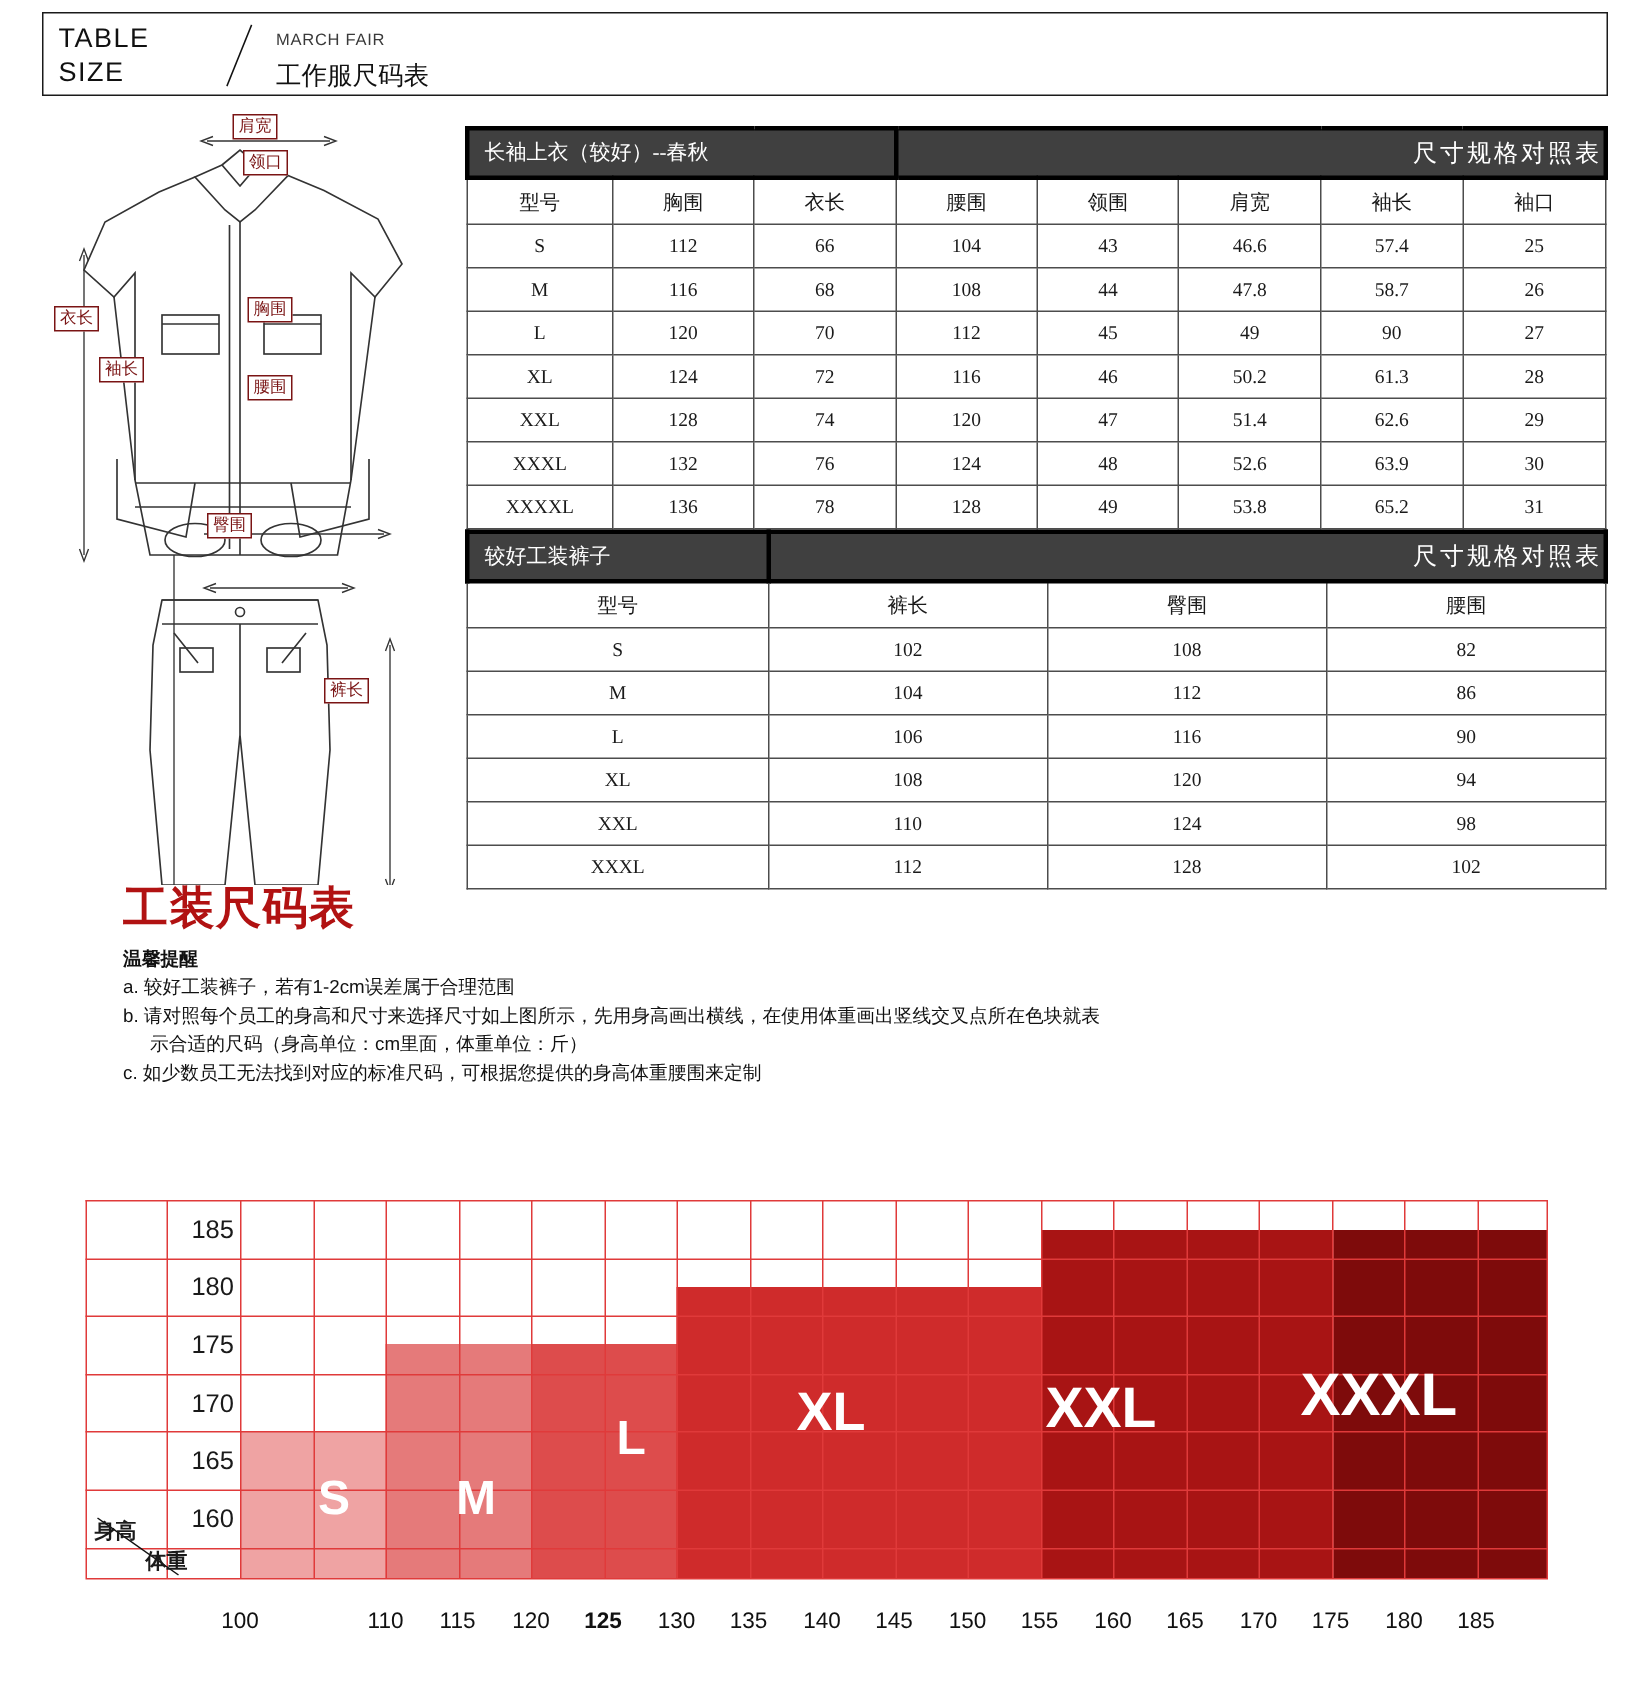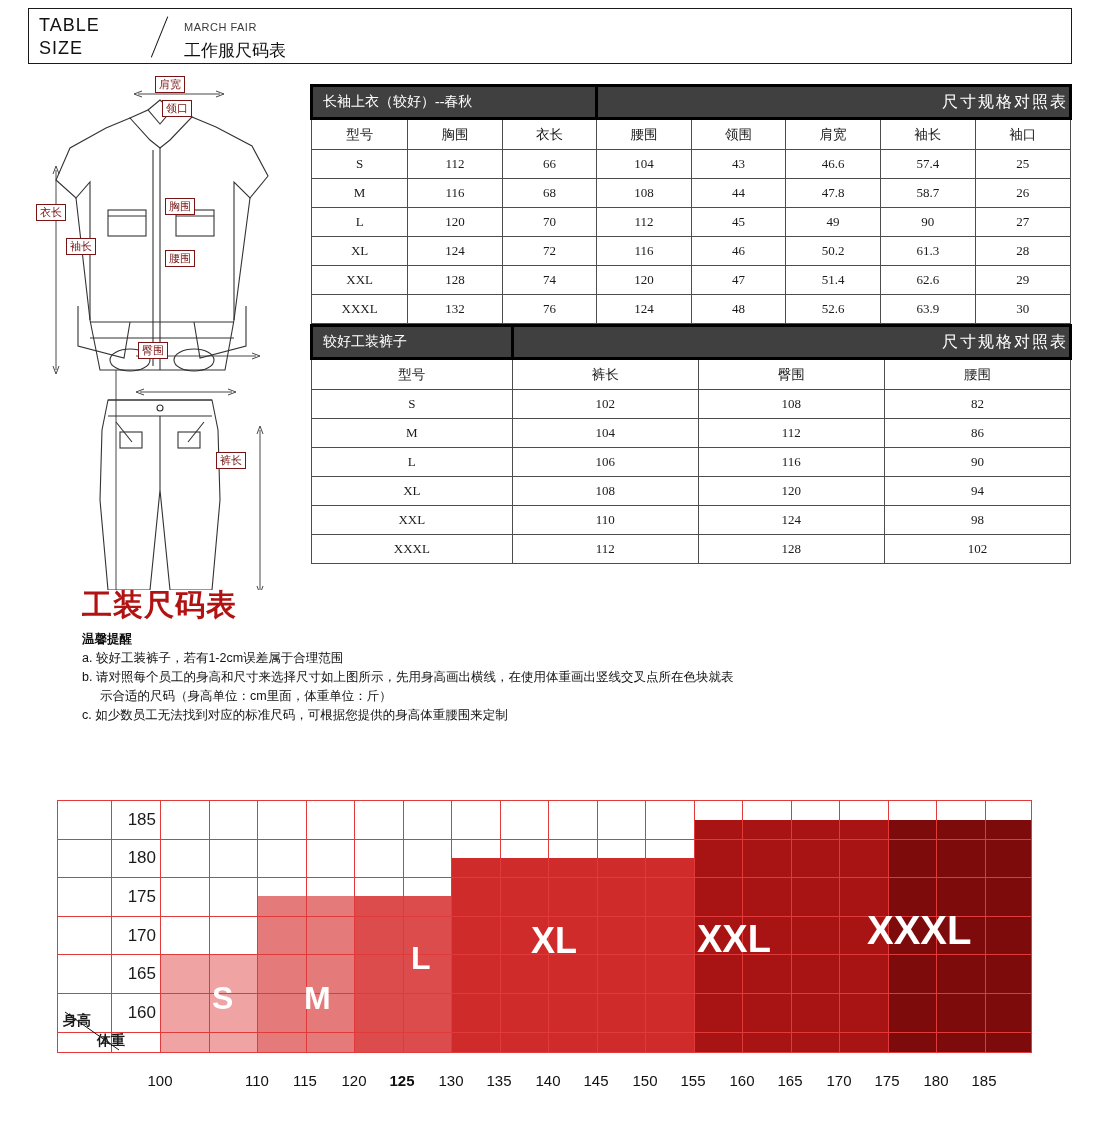--- a/index.html
+++ b/index.html
@@ -221,20 +221,30 @@
     <tr>
       <td>XXXL</td>
       <td>132</td>
       <td>76</td>
       <td>124</td>
       <td>48</td>
       <td>52.6</td>
       <td>63.9</td>
       <td>30</td>
     </tr>
+    <tr>
+      <td>XXXXL</td>
+      <td>136</td>
+      <td>78</td>
+      <td>128</td>
+      <td>49</td>
+      <td>53.8</td>
+      <td>65.2</td>
+      <td>31</td>
+    </tr>
   </tbody>
     </table>
 
   <table style="margin-top:0;">
     <tbody>
         <tr class="band">
       <td class="b-left">较好工装裤子</td>
       <td class="b-right" colspan="3">尺寸规格对照表</td>
     </tr>
     <tr>

